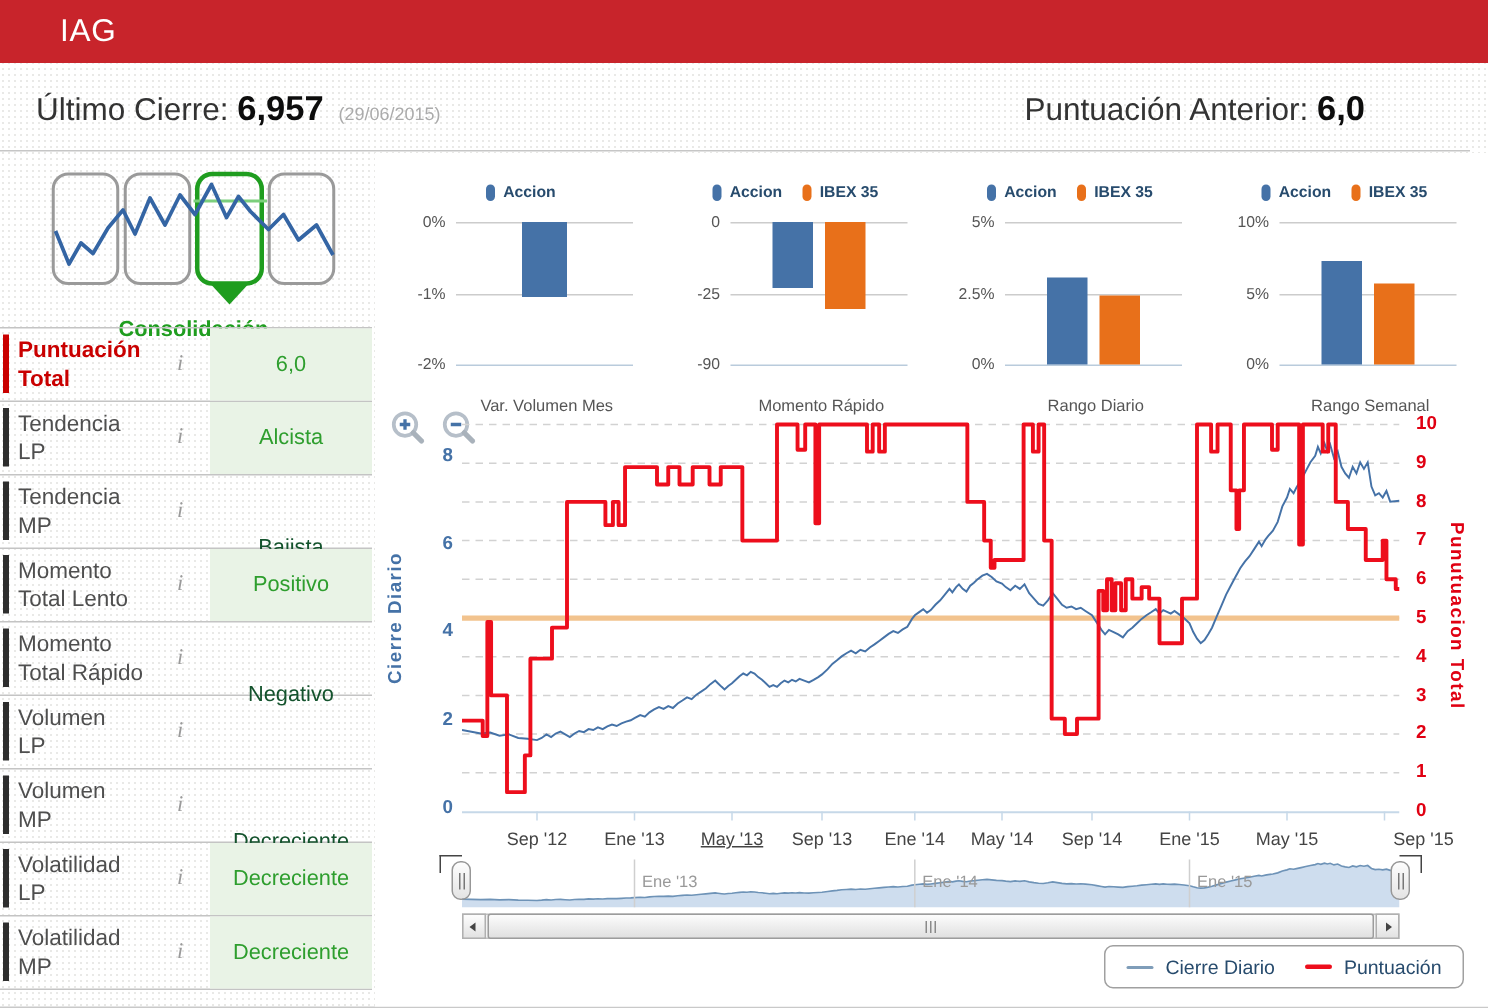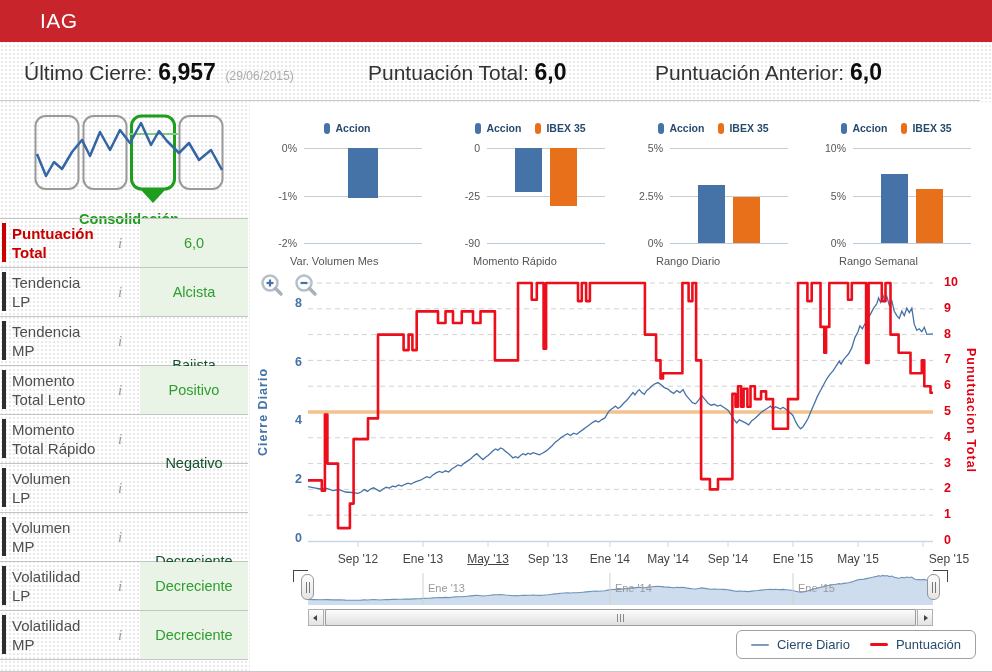--- a/index.html
+++ b/index.html
@@ -9,21 +9,21 @@
           background-image:radial-gradient(#e9e9e7 1px, transparent 1px);
           background-size:4px 4px; border-bottom:1px solid #c9c9c9;}
   
   .hdr { position:absolute; left:0; top:0; width:992px; height:42px; background:#c8242b; }
   .hdr .t { color:#fff; font-size:21px; line-height:42px; padding-left:40px; letter-spacing:.5px; }
   
   .summary { position:absolute; left:0; top:42px; width:980px; height:59px; border-bottom:1px solid #c6c6c6; }
   .sgroup { position:absolute; top:17px; font-size:21px; color:#333; white-space:nowrap; }
   .sgroup b { font-size:23px; color:#0d0d0d; }
   .sgroup .dt { font-size:12px; color:#ababab; margin-left:4px; }
-  .g1{left:24px}.g2{left:368px}.g3{left:655px}
+  .g1{left:24px}.g2{left:368px}.g3{left:683px}
   
   .sidebar { position:absolute; left:0; top:102px; width:250px; height:570px; }
   .selector { position:absolute; left:34px; top:12px; width:200px; }
   .sel-label { width:190px; text-align:center; color:#1f9d1f; font-weight:bold; font-size:14.5px; margin-top:1px; }
   .ind-table { position:absolute; left:0; top:116px; width:248px; border-top:1px solid #c4c4c4; }
   .ind-row { position:relative; height:49px; border-bottom:1px solid #c4c4c4; }
   .ind-label { position:absolute; left:12px; top:50%; transform:translateY(-50%); font-size:15px; color:#4f4f4f; line-height:19px; }
   .ind-label span { display:block; }
   .ind-row::before { content:""; position:absolute; left:2px; top:4px; bottom:5px; width:4px; background:#2e2e2e; }
   .ind-row.hl::before { background:#c90000; }
@@ -40,21 +40,21 @@
   .mlegend { height:24px; display:flex; align-items:center; justify-content:center; gap:14px; }
   .mlegend-item { display:flex; align-items:center; gap:5px; }
   .mlegend .sw { display:inline-block; width:6px; height:11px; border-radius:3px; }
   .mlegend span { font-size:10.5px; font-weight:bold; color:#274b6d; }
   .mplot { position:relative; margin-left:48px; width:118px; height:96px; margin-top:8px; }
   .mplot .grid { position:absolute; left:0; right:0; height:1px; background:#ccc; }
   .mplot .grid.g0{top:0}.mplot .grid.g1{top:48px}.mplot .grid.g2{top:95px; background:#b9cbdc;}
   .mplot .ylab { position:absolute; right:calc(100% + 7px); width:40px; text-align:right; font-size:10.5px; color:#555; }
   .mplot .ylab.yl0{top:-6px}.mplot .ylab.yl1{top:42px}.mplot .ylab.yl2{top:89px}
   .mplot .bar { position:absolute; display:block; }
-  .mtitle { margin-top:11px; padding-left:34px; text-align:left; font-size:11px; color:#555; }
+  .mtitle { margin-top:21px; padding-left:34px; text-align:center; font-size:11px; color:#555; }
   
   .main-chart { position:absolute; left:0; top:166px; width:742px; height:404px; }
   .zoombtn { position:absolute; top:5px; cursor:pointer; }
   .zin{left:10px}.zout{left:44px}
   .ltick { position:absolute; left:26px; width:26px; text-align:right; color:#4572a7; font-weight:bold; font-size:12.5px; }
   .rtick { position:absolute; left:694px; color:#e00012; font-weight:bold; font-size:12.5px; }
   .axis-title-left { position:absolute; left:6px; top:188px; transform:rotate(-90deg); transform-origin:0 0;
       color:#4572a7; font-weight:bold; font-size:12.5px; letter-spacing:1px; white-space:nowrap; }
   .axis-title-right { position:absolute; left:728px; top:80px; transform:rotate(90deg); transform-origin:0 0;
       color:#e00012; font-weight:bold; font-size:12.5px; letter-spacing:1px; white-space:nowrap; }
@@ -95,24 +95,20 @@
 
   <div class="hdr">
     <div class="t">IAG</div>
   </div>
 
   <div class="summary">
     <div class="sgroup g1">
       <span>Último Cierre:</span>
       <b>6,957</b>
       <span class="dt">(29/06/2015)</span>
-    </div>
-    <div class="sgroup g2">
-      <span>Puntuación Total:</span>
-      <b>6,0</b>
     </div>
     <div class="sgroup g3">
       <span>Puntuación Anterior:</span>
       <b>6,0</b>
     </div>
   </div>
 
   <div class="sidebar">
     <div class="selector">
       <svg width="190" height="92" viewBox="0 0 190 92">

